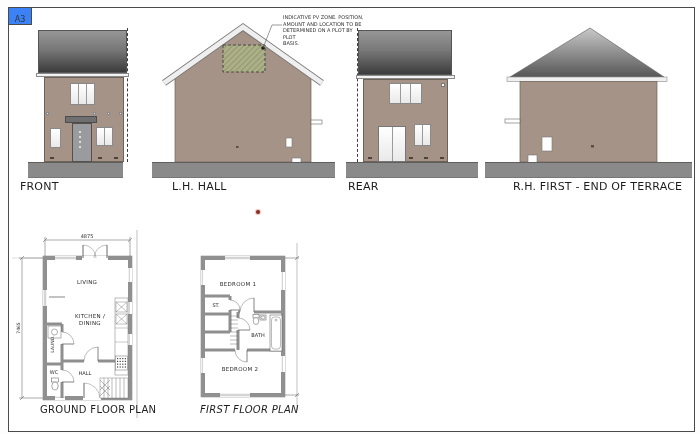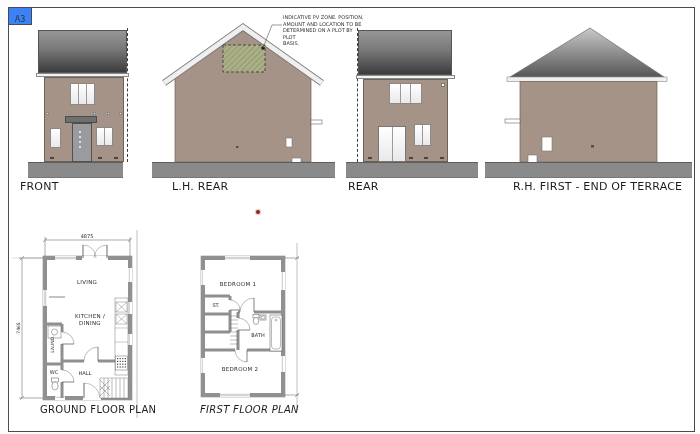--- a/index.html
+++ b/index.html
@@ -96,21 +96,21 @@
       <rect x="73" y="25" width="42" height="27" fill="url(#pvh)" stroke="#3f3f3f" stroke-width="0.9" stroke-dasharray="3,2"></rect>
       <circle cx="113" cy="28" r="1.8" fill="#1c1c1c"></circle>
       <polyline points="113,28 122,5 132,5" fill="none" stroke="#555" stroke-width="0.6"></polyline>
     </g>
     <rect x="161" y="100" width="11" height="4" fill="#fff" stroke="#666" stroke-width="0.6"></rect>
     <rect x="136" y="118" width="6" height="9" fill="#fff" stroke="#777" stroke-width="0.6"></rect>
     <rect x="142" y="138" width="9" height="6" fill="#fff" stroke="#777" stroke-width="0.6"></rect>
     <rect x="86" y="126" width="2.5" height="2" fill="#5b4f45"></rect>
   </svg>
   <div class="ground-bar" style="left:152px;width:183px;"></div>
-  <div class="elev-label" style="left:172px;">L.H. REAR</div>
+  <div class="elev-label" style="left:172px;">L.H. HALL</div>
 </div>
 
 <div class="pv-note">
   <div>INDICATIVE PV ZONE. POSITION,</div>
   <div>AMOUNT AND LOCATION TO BE</div>
   <div>DETERMINED ON A PLOT BY PLOT</div>
   <div>BASIS.</div>
 </div>
 
 <div>

